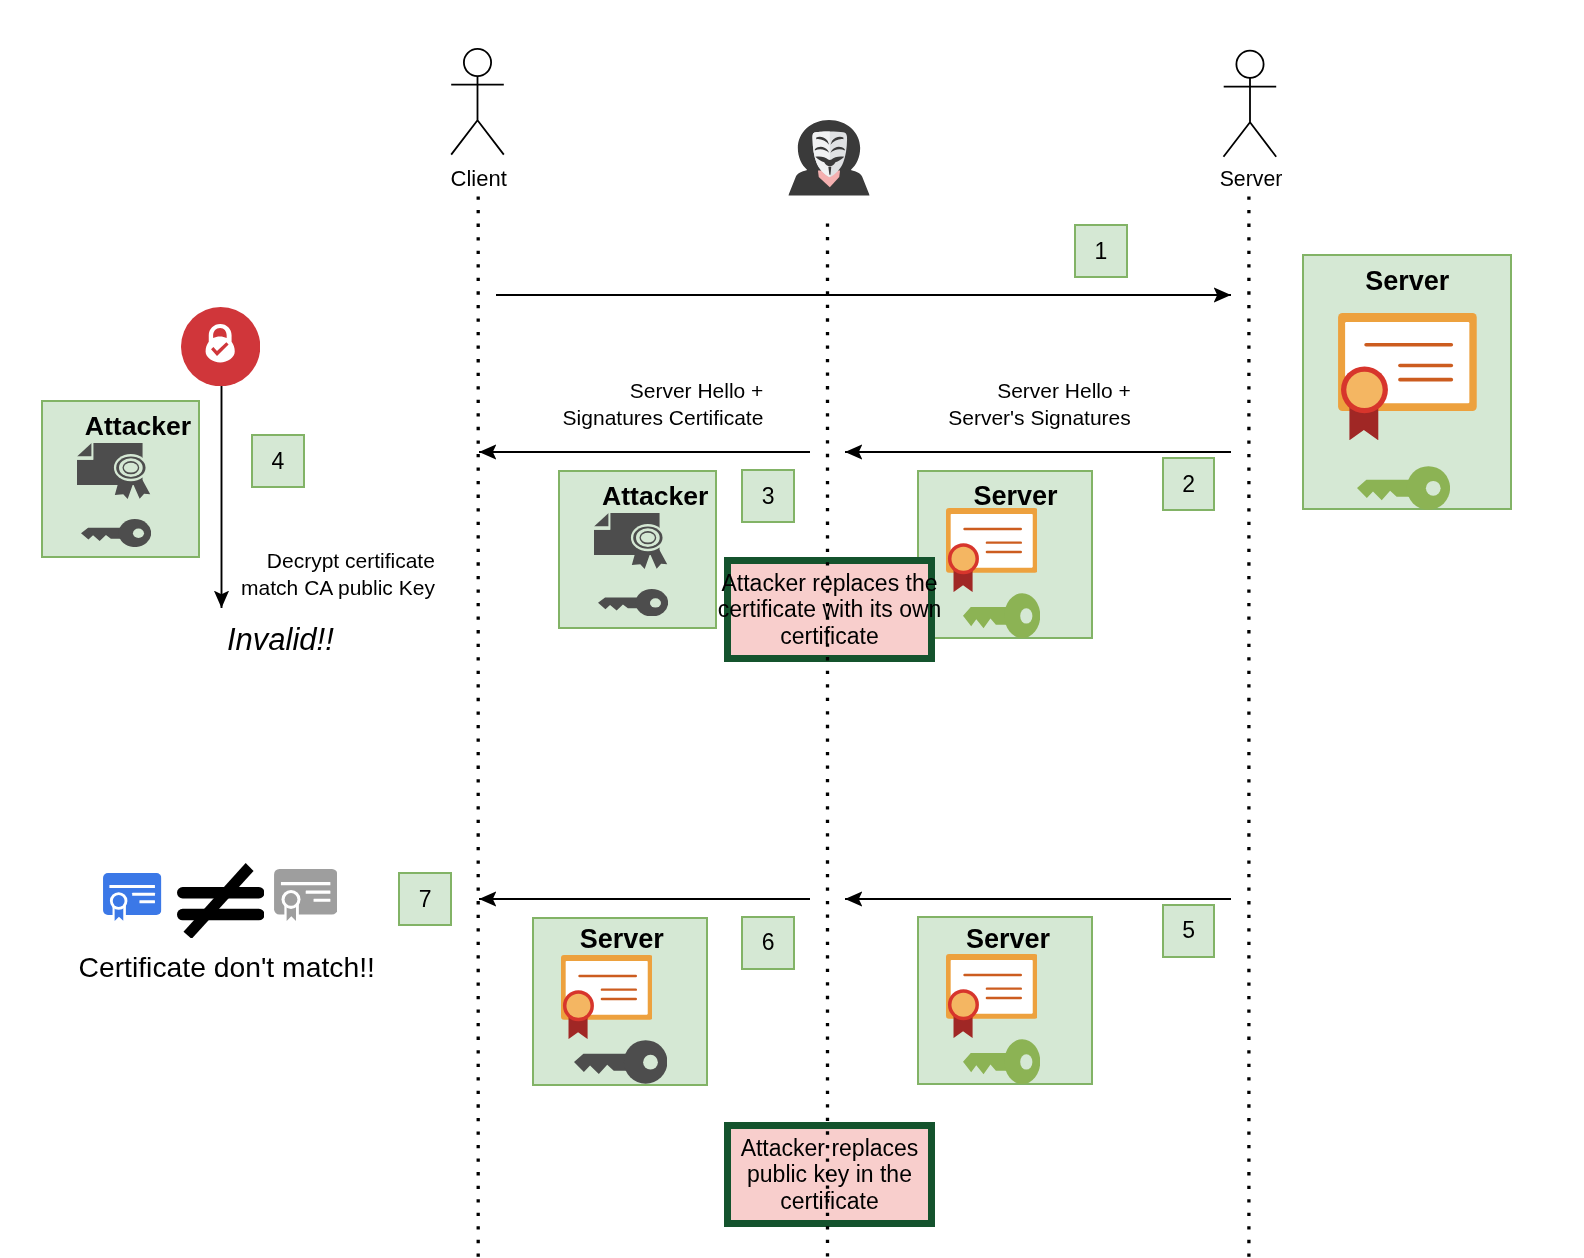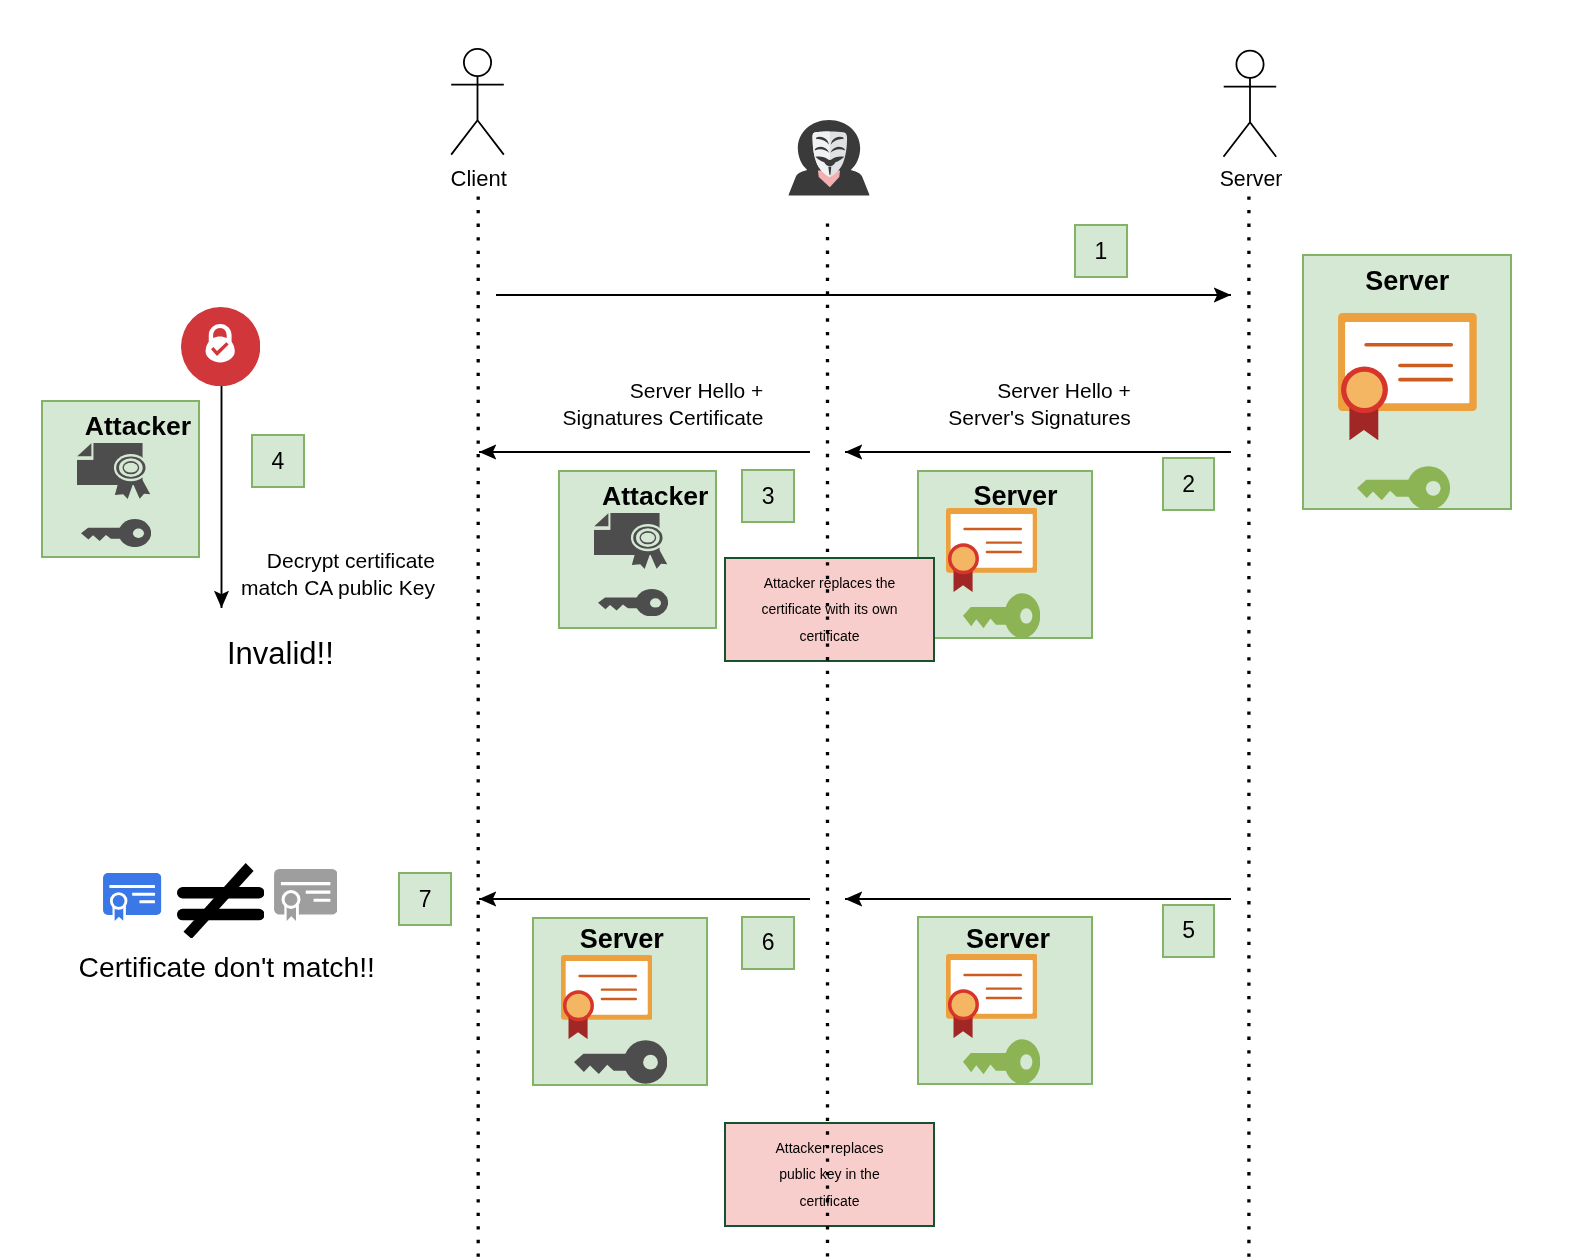--- a/index.html
+++ b/index.html
@@ -7,22 +7,22 @@
        font-family:"Liberation Sans",sans-serif;color:#000000;
        -webkit-font-smoothing:antialiased;}
   #stage{position:absolute;left:0;top:0;width:1584px;height:886px;}
   #wire{position:absolute;left:0;top:0;width:1584px;height:1258px;pointer-events:none;}
   #wiretop{position:absolute;left:0;top:0;width:1584px;height:1258px;pointer-events:none;z-index:9;}
   .txt{position:absolute;white-space:pre;line-height:1;}
   .ctr{transform:translateX(-50%);text-align:center;}
   .gbox{position:absolute;background:#d5e8d4;border:2px solid #82b366;box-sizing:border-box;}
   .nbox{position:absolute;background:#d5e8d4;border:2px solid #82b366;box-sizing:border-box;
         font-size:23px;display:flex;align-items:center;justify-content:center;color:#000;line-height:1;padding-bottom:0px;}
-  .pbox{position:absolute;z-index:5;background:#f8cecc;border:2px solid #14532d;box-sizing:border-box;
-        font-size:14px;line-height:26.2px;text-align:center;color:#000;white-space:nowrap;
+  .pbox{position:absolute;z-index:5;background:#f8cecc;border:7px solid #14532d;box-sizing:border-box;
+        font-size:23px;line-height:26.2px;text-align:center;color:#000;white-space:nowrap;
         display:flex;align-items:center;justify-content:center;}
   .boxtitle{position:absolute;font-weight:bold;font-size:26px;line-height:1;white-space:nowrap;}
   .ico{position:absolute;}
   .mlabel{position:absolute;font-size:21px;line-height:26.5px;text-align:right;transform:translateX(-50%);white-space:pre;}
 </style>
 </head>
 <body>
 
 <div id="stage">
 
@@ -195,21 +195,21 @@
   <div><span>Attacker replaces the</span><br><span>certificate with its own</span><br><span>certificate</span></div>
 </div>
 <div class="pbox" style="left:724px;top:1086px;width:211px;height:105px;margin-top:36px;">
   <div><span>Attacker replaces</span><br><span>public key in the</span><br><span>certificate</span></div>
 </div>
 
 <svg class="ico" style="left:180.9px;top:306.7px;width:79.3px;height:79.3px;" viewBox="0 0 100 100">
   <use href="#sym-lockcheck"></use>
 </svg>
 <div class="mlabel" style="left:338px;top:540px;margin-top:8px;"><span>Decrypt certificate</span><br><span>match CA public Key</span></div>
-<div class="txt" style="left:227px;top:638px;font-size:31px;">Invalid!!</div>
+<div class="txt" style="left:227px;top:624px;font-size:31px;font-style:italic;">Invalid!!</div>
 
 <svg class="ico" style="left:103.3px;top:873.1px;width:58.4px;height:49.2px;color:#3b78e7;" viewBox="0 0 100 84.3">
   <use href="#sym-signcard"></use>
 </svg>
 <svg class="ico" style="left:176.8px;top:862.5px;width:87.6px;height:75.9px;" viewBox="0 0 100 86.6">
   <use href="#sym-noteq"></use>
 </svg>
 <svg class="ico" style="left:273.6px;top:869.2px;width:63.4px;height:53.4px;color:#9e9e9e;" viewBox="0 0 100 84.3">
   <use href="#sym-signcard"></use>
 </svg>

